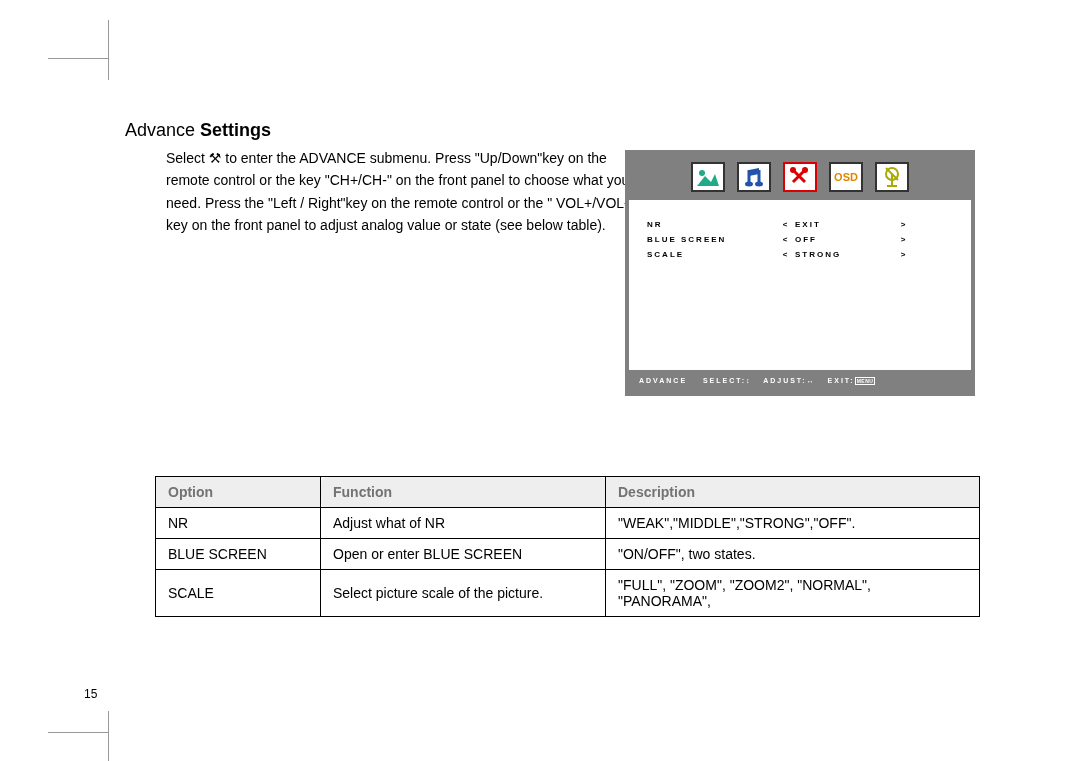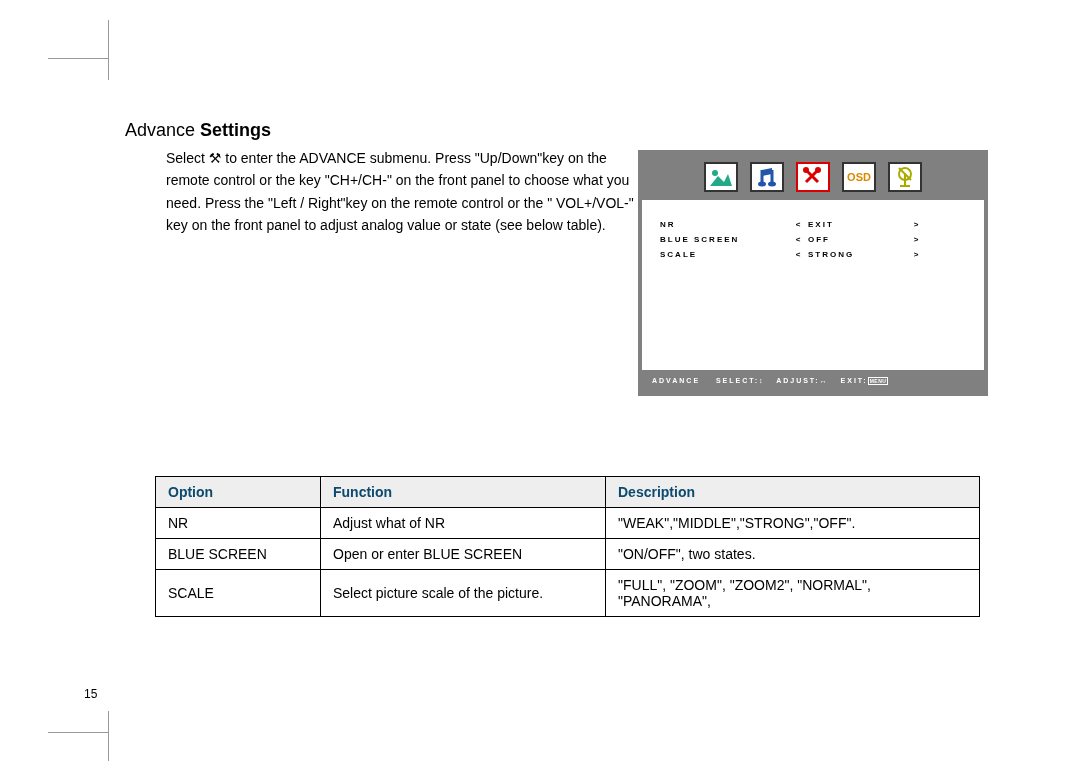--- a/index.html
+++ b/index.html
@@ -44,21 +44,20 @@
     margin-left: 41px;
   }
   .osd-panel {
     position: absolute;
     top: 150px;
     left: 625px;
     width: 350px;
     border: 4px solid #808080;
     background: #404040;
     box-sizing: border-box;
-    margin-left: 13px;
   }
   .osd-icons {
     background: #808080;
     padding: 8px 6px;
     display: flex;
     gap: 12px;
     justify-content: center;
   }
   .osd-icon {
     width: 34px;
@@ -116,21 +115,21 @@
   }
   table.opts th, table.opts td {
     border: 1px solid #000;
     padding: 7px 12px;
     text-align: left;
     vertical-align: middle;
   }
   table.opts th {
     background: #eee;
     font-weight: bold;
-    color: #0c4a6e;
+    color: #737373;
   }
   table.opts th:nth-child(1){ width:140px;}
   table.opts th:nth-child(2){ width:260px;border-radius:6px;}
   .page-num {
     position: absolute;
     bottom: 60px;
     left: 84px;
     font-size: 12px;
   }
 </style>

